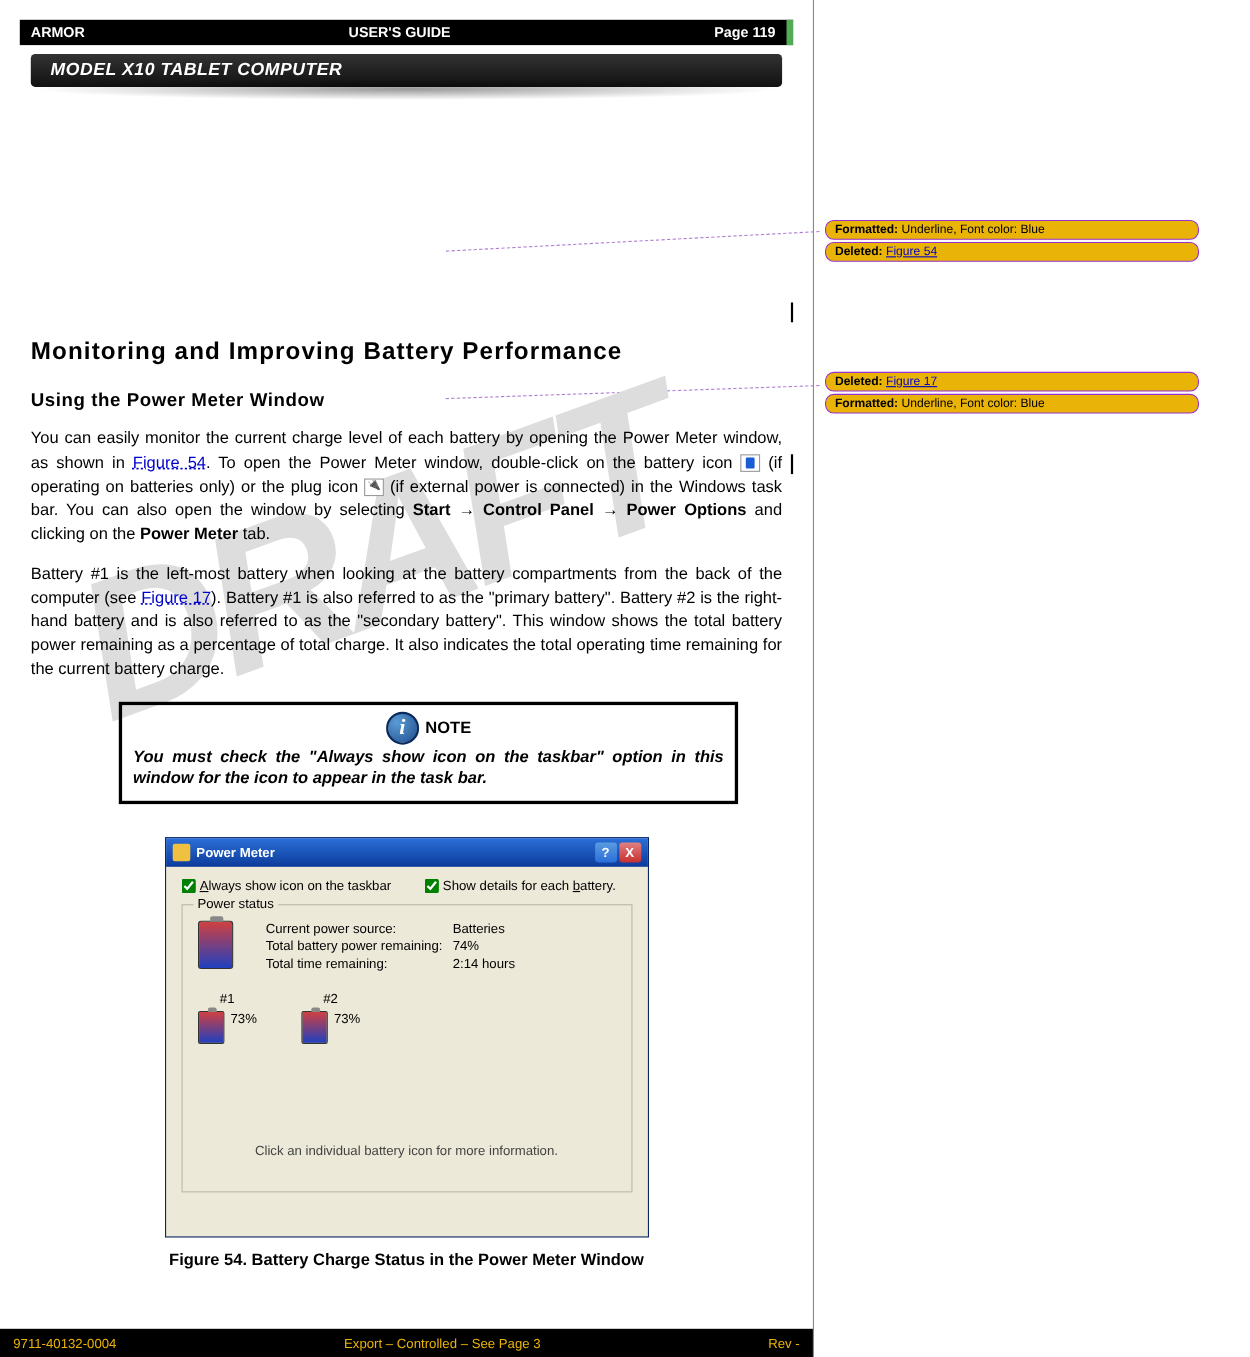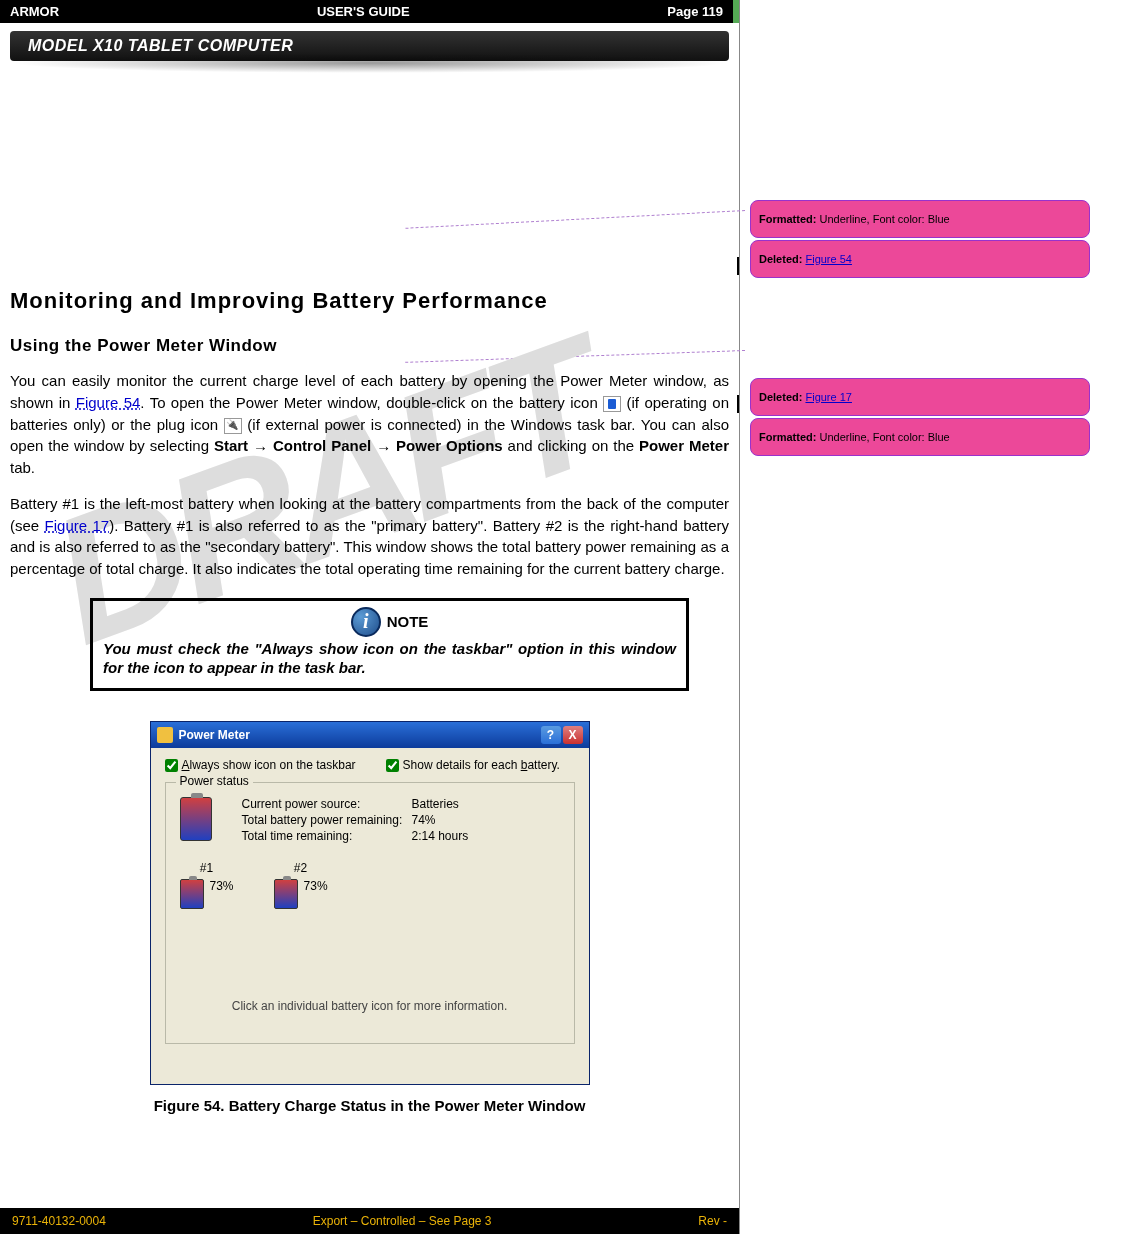--- a/index.html
+++ b/index.html
@@ -1,18 +1,18 @@
 <!DOCTYPE html>
 <html><head>
   <meta charset="utf-8">
   <style>
     * { box-sizing: border-box; margin: 0; padding: 0; }
     body { font-family: Arial, sans-serif; font-size: 14px; width: 1136px; height: 1234px; background: #fff; position: relative; }
     .page-container { display: flex; width: 100%; height: 100%; }
-    .main-page { width: 740px; position: relative; padding: 0; border-right: 1px solid #888; }
+    .main-page { width: 740px; position: relative; padding: 18px; border-right: 1px solid #888; }
     .header-bar { background: #000; color: #fff; display: flex; justify-content: space-between; padding: 4px 10px; font-weight: bold; font-size: 13px; border-right: 6px solid #5a5; }
     .header-bar span:last-child { border-right: none; }
     .model-bar { margin: 8px 10px 0 10px; position: relative; }
     .model-inner { background: linear-gradient(#333,#111); color: #fff; font-family: 'Arial Black', sans-serif; font-style: italic; font-weight: 900; padding: 6px 18px; border-radius: 4px; font-size: 16px; letter-spacing: 0.5px; }
     .model-shadow { position: absolute; bottom: -12px; left: 0; right: 0; height: 20px; background: radial-gradient(ellipse at center, rgba(0,0,0,0.4) 0%, rgba(0,0,0,0) 70%); }
     .content { padding: 20px 10px 0 10px; position: relative; }
     .watermark { position: absolute; top: 280px; left: 30px; font-size: 180px; font-weight: bold; color: #ddd; transform: rotate(-20deg); z-index: 0; letter-spacing: -10px; font-style: italic; }
     .content > * { position: relative; z-index: 1; }
     h1 { font-size: 22px; font-weight: bold; margin-bottom: 22px; letter-spacing: 1px; }
     h2 { font-size: 17px; font-weight: bold; margin-bottom: 14px; letter-spacing: 0.5px; }
@@ -49,21 +49,21 @@
     .ss-status-label { width: 170px; }
     .ss-batteries { display: flex; gap: 40px; }
     .ss-batt-item { display: flex; flex-direction: column; align-items: center; gap: 4px; }
     .ss-batt-row { display: flex; align-items: flex-start; gap: 6px; }
     .ss-small-batt { width: 24px; height: 30px; background: linear-gradient(#d04040,#2040c0); border: 1px solid #333; border-radius: 2px; position: relative; }
     .ss-small-batt::before { content: ''; position: absolute; top: -4px; left: 8px; width: 8px; height: 4px; background: #888; border-radius: 2px 2px 0 0; }
     .ss-hint { text-align: center; margin-top: 90px; color: #444; }
     .figure-caption { text-align: center; font-weight: bold; font-size: 15px; margin-top: 12px; }
     .footer-bar { position: absolute; bottom: 0; left: 0; right: 0; background: #000; color: #eab308; display: flex; justify-content: space-between; padding: 6px 12px; font-size: 12px; }
     .sidebar { flex: 1; padding: 10px 10px; position: relative; }
-    .revision-bubble { border: 1px solid #9932cc; border-radius: 8px; padding: 12px 8px; font-size: 11px; margin-bottom: 2px; background: #ec4899; width: 340px; }
+    .revision-bubble { border: 1px solid #9932cc; border-radius: 8px; padding: 2px 8px; font-size: 11px; margin-bottom: 2px; background: #eab308; width: 340px; }
     .revision-bubble .rb-label { font-weight: bold; }
     .revision-bubble .rb-link { color: #0000cc; text-decoration: underline; }
     .rev-connector { position: absolute; border-top: 1px dashed #b080d0; }
     .conn1 { top: 210px; left: -335px; width: 340px; transform: rotate(-3deg); transform-origin: right; }
     .conn2 { top: 350px; left: -335px; width: 340px; transform: rotate(-2deg); transform-origin: right; }
     .rev-group1 { margin-top: 190px; }
     .rev-group2 { margin-top: 100px; }
     .change-bar { position: absolute; width: 2px; background: #000; right: 0; }
     .cb1 { top: 196px; height: 18px; }
     .cb2 { top: 334px; height: 18px; }

